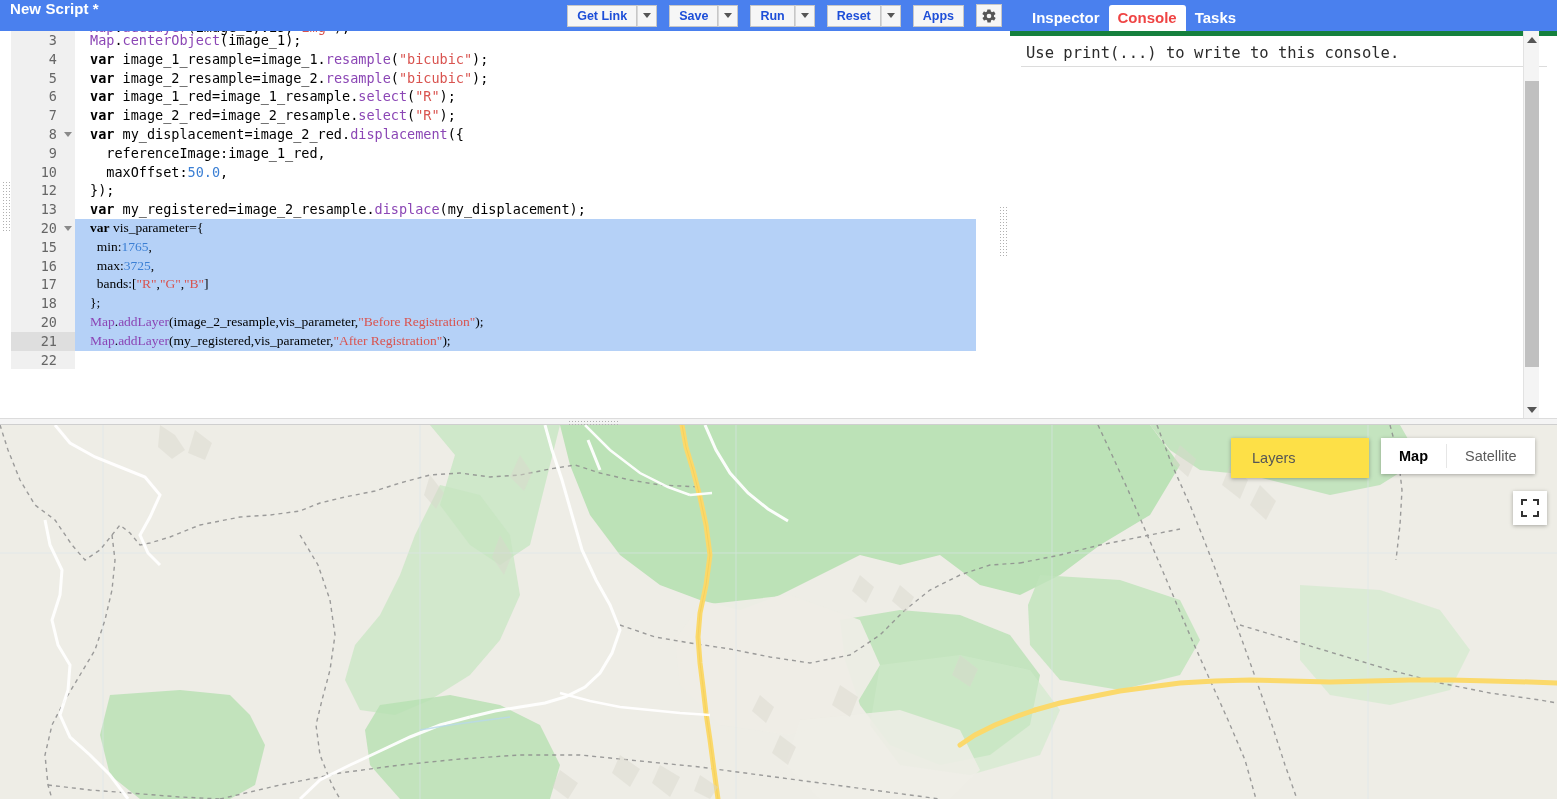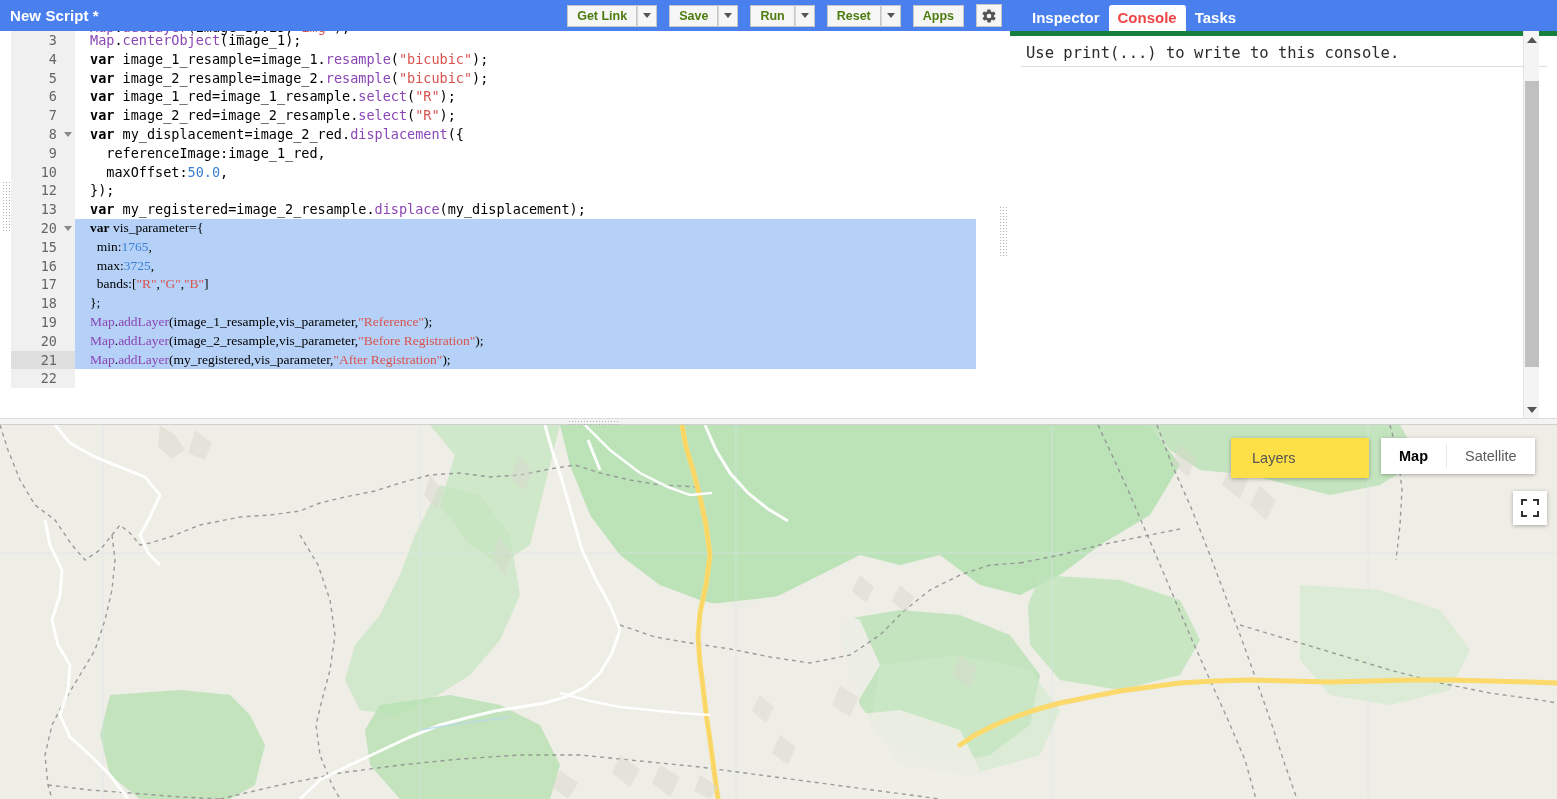--- a/index.html
+++ b/index.html
@@ -9,21 +9,21 @@
     font-family: "Liberation Sans", sans-serif;
     background: #fff;
   }
   #app { position: relative; width: 1557px; height: 799px; }
 
   
   .topbar {
     position: absolute; left: 0; top: 0;
     width: 1010px; height: 31px;
     background: #4a80ee;
-    display: flex; align-items: center; gap: 24px;
+    display: flex;  gap: 24px;
   }
   .script-title {
     color: #ffffff;
     font-size: 15px;
     font-weight: bold;
     padding-left: 10px;
     letter-spacing: .1px;
     white-space: nowrap;
   }
   .toolbar {
@@ -34,21 +34,21 @@
   }
   .btn-group { display: flex; margin-right: 12px; }
   .tb-btn {
     background: #f6f6f6;
     border: 1px solid #c7c7c7;
     height: 22px;
     min-width: 42px;
     padding: 0 9px;
     font-size: 12.5px;
     font-weight: bold;
-    color: #4d7c0f;
+    color: #1d4ed8;
     font-family: "Liberation Sans", sans-serif;
     line-height: 20px;
     cursor: pointer;
     white-space: nowrap;
   }
   .tb-caret {
     background: #f6f6f6;
     border: 1px solid #c7c7c7;
     border-left: 1px solid #d8d8d8;
     height: 22px;
@@ -404,21 +404,20 @@
         <div class="code-line"><span class="ln">8</span><span class="fold has"></span><span class="src"><span class="t-kw">var</span><span class="t-name"> my_displacement</span><span class="t-punc">=</span><span class="t-name">image_2_red</span><span class="t-punc">.</span><span class="t-fn">displacement</span><span class="t-punc">({</span></span></div>
         <div class="code-line"><span class="ln">9</span><span class="fold"></span><span class="src"><span class="t-name">  referenceImage:image_1_red,</span></span></div>
         <div class="code-line"><span class="ln">10</span><span class="fold"></span><span class="src"><span class="t-name">  maxOffset:</span><span class="t-num">50.0</span><span class="t-punc">,</span></span></div>
         <div class="code-line"><span class="ln">12</span><span class="fold"></span><span class="src"><span class="t-punc">});</span></span></div>
         <div class="code-line"><span class="ln">13</span><span class="fold"></span><span class="src"><span class="t-kw">var</span><span class="t-name"> my_registered</span><span class="t-punc">=</span><span class="t-name">image_2_resample</span><span class="t-punc">.</span><span class="t-fn">displace</span><span class="t-punc">(</span><span class="t-name">my_displacement</span><span class="t-punc">);</span></span></div>
         <div class="code-line sel"><span class="ln">20</span><span class="fold has"></span><span class="src"><span class="t-kw">var</span><span class="t-name"> vis_parameter</span><span class="t-punc">={</span></span></div>
         <div class="code-line sel"><span class="ln">15</span><span class="fold"></span><span class="src"><span class="t-name">  min:</span><span class="t-num">1765</span><span class="t-punc">,</span></span></div>
         <div class="code-line sel"><span class="ln">16</span><span class="fold"></span><span class="src"><span class="t-name">  max:</span><span class="t-num">3725</span><span class="t-punc">,</span></span></div>
         <div class="code-line sel"><span class="ln">17</span><span class="fold"></span><span class="src"><span class="t-name">  bands:[</span><span class="t-str">"R"</span><span class="t-punc">,</span><span class="t-str">"G"</span><span class="t-punc">,</span><span class="t-str">"B"</span><span class="t-punc">]</span></span></div>
         <div class="code-line sel"><span class="ln">18</span><span class="fold"></span><span class="src"><span class="t-punc">};</span></span></div>
-        <div class="code-line sel"><span class="ln">19</span><span class="fold"></span><span class="src"><span class="t-obj">Map</span><span class="t-punc">.</span><span class="t-fn">addLayer</span><span class="t-punc">(</span><span class="t-name">image_1_resample,vis_parameter,</span><span class="t-str">"Reference"</span><span class="t-punc">);</span></span></div>
         <div class="code-line sel"><span class="ln">20</span><span class="fold"></span><span class="src"><span class="t-obj">Map</span><span class="t-punc">.</span><span class="t-fn">addLayer</span><span class="t-punc">(</span><span class="t-name">image_2_resample,vis_parameter,</span><span class="t-str">"Before Registration"</span><span class="t-punc">);</span></span></div>
         <div class="code-line sel curline"><span class="ln">21</span><span class="fold"></span><span class="src"><span class="t-obj">Map</span><span class="t-punc">.</span><span class="t-fn">addLayer</span><span class="t-punc">(</span><span class="t-name">my_registered,vis_parameter,</span><span class="t-str">"After Registration"</span><span class="t-punc">);</span></span></div>
         <div class="code-line"><span class="ln">22</span><span class="fold"></span><span class="src"></span></div>
       </div>
   </div>
 
   <div class="ed-scroll">
     <div class="arrow up">
         <i></i>
       </div>

